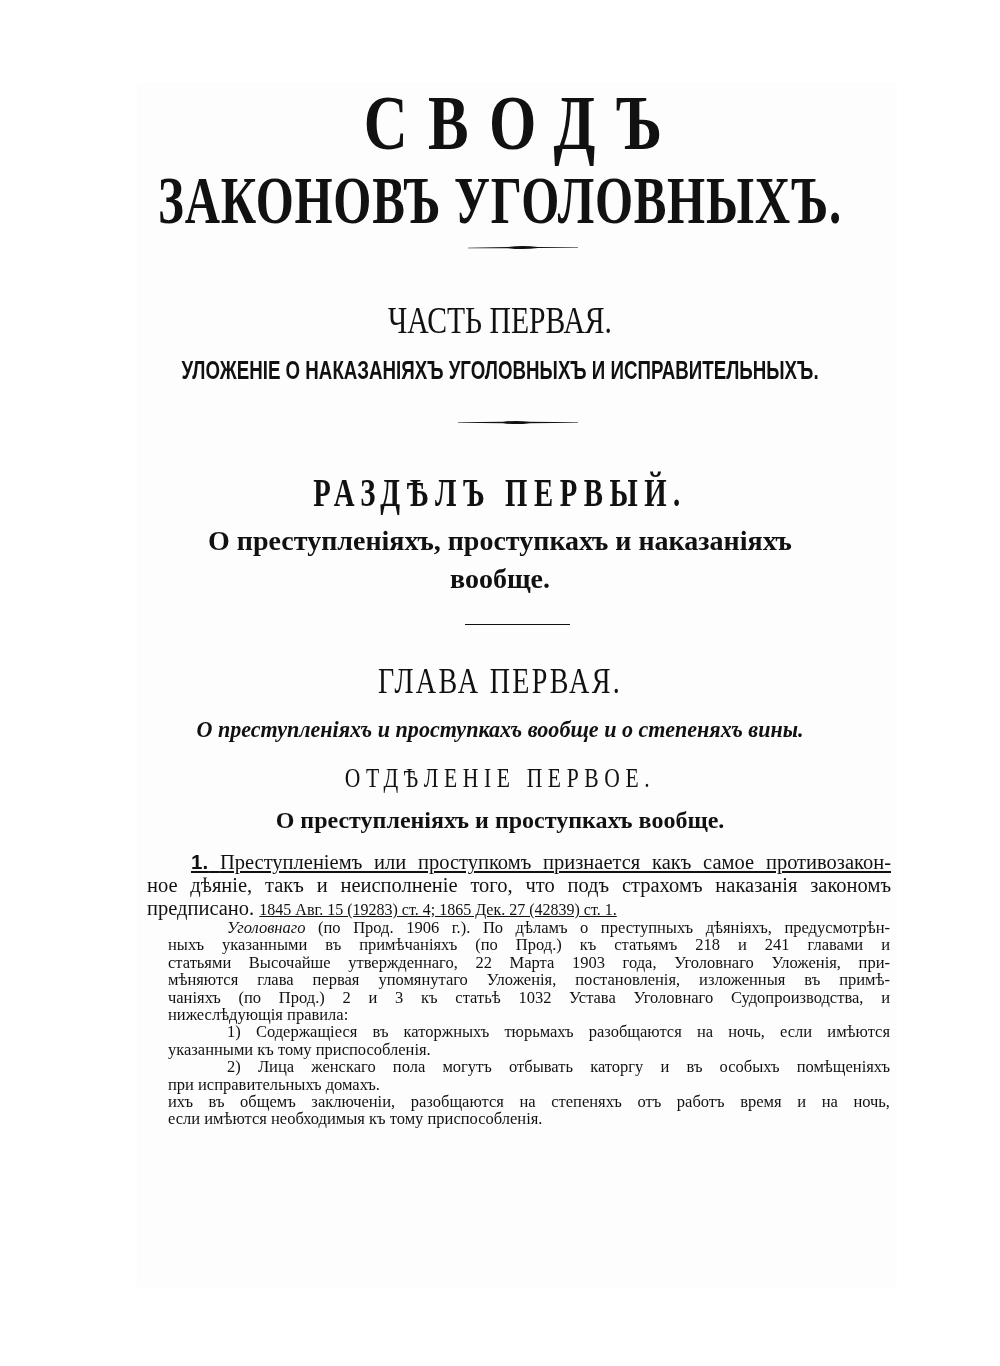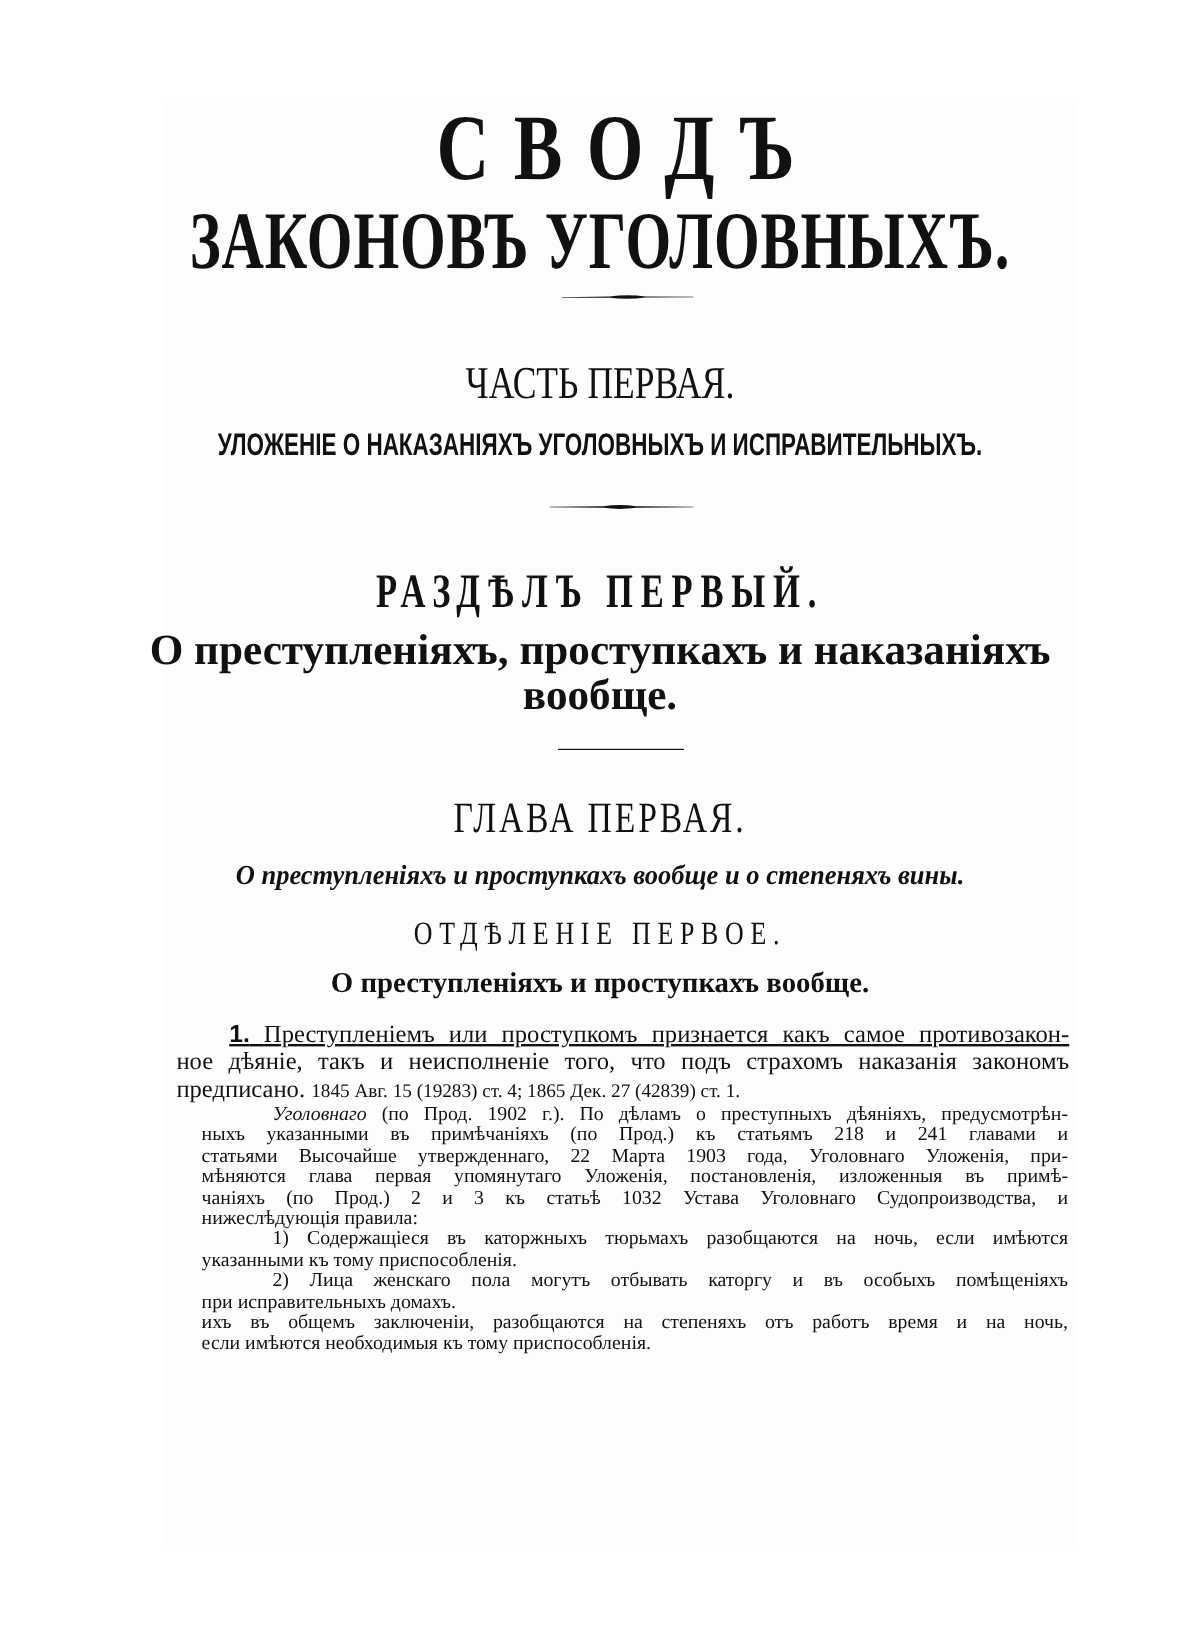--- a/index.html
+++ b/index.html
@@ -69,21 +69,21 @@
     font-size: 40px;
     letter-spacing: 9px;
     transform: scaleX(0.72);
     line-height: 46px;
     font-weight: bold;
   }
   .section-subtitle {
     top: 522px;
     font-family: "Liberation Serif", serif;
     font-weight: bold;
-    font-size: 36px;
+    font-size: 28px;
     line-height: 38px;
   }
   .plain-rule {
     position: absolute;
     left: 465px; width: 105px;
     top: 624px; height: 0;
     border-top: 1.5px solid #111;
   }
   .chapter-title {
     top: 660px;
@@ -120,21 +120,21 @@
     left: 147px; width: 744px;
     top: 850px;
     font-size: 20.5px;
     line-height: 23px;
     text-align: justify;
   }
   .article .line { display: block; white-space: nowrap; text-align-last: justify; text-align: justify; }
   .article .line.last { text-align-last: left; }
   .article .indent { padding-left: 44px; text-decoration: underline; }
   .art-num { font-weight: bold; font-family: "Liberation Sans", sans-serif; }
-  .art-refs { font-size: 16px; }
+  .art-refs { font-size: 16px; text-decoration: underline; }
   .note {
     position: absolute;
     left: 168px; width: 722px;
     top: 919px;
     font-size: 16.5px;
     line-height: 17.4px;
   }
   .note .line { display: block; white-space: nowrap; text-align: justify; text-align-last: justify; }
   .note .line.last { text-align-last: left; }
   .note .indent { padding-left: 59px; }
@@ -175,21 +175,21 @@
 <div class="centered division-title">ОТДѢЛЕНІЕ ПЕРВОЕ.</div>
 <div class="centered division-subtitle">О преступленіяхъ и проступкахъ вообще.</div>
 
 <div class="article">
   <span class="line indent"><span class="art-num">1.</span> <span>Преступленіемъ или проступкомъ признается какъ самое противозакон-</span></span>
   <span class="line">ное дѣяніе, такъ и неисполненіе того, что подъ страхомъ наказанія закономъ</span>
   <span class="line last"><span>предписано.</span> <span class="art-refs">1845 Авг. 15 (19283) ст. 4; 1865 Дек. 27 (42839) ст. 1.</span></span>
 </div>
 
 <div class="note">
-  <span class="line indent"><span class="label">Уголовнаго</span> <span>(по Прод. 1902 г.). По дѣламъ о преступныхъ дѣяніяхъ, предусмотрѣн-</span></span>
+  <span class="line indent"><span class="label">Уголовнаго</span> <span>(по Прод. 1906 г.). По дѣламъ о преступныхъ дѣяніяхъ, предусмотрѣн-</span></span>
   <span class="line">ныхъ указанными въ примѣчаніяхъ (по Прод.) къ статьямъ 218 и 241 главами и</span>
   <span class="line">статьями Высочайше утвержденнаго, 22 Марта 1903 года, Уголовнаго Уложенія, при-</span>
   <span class="line">мѣняются глава первая упомянутаго Уложенія, постановленія, изложенныя въ примѣ-</span>
   <span class="line">чаніяхъ (по Прод.) 2 и 3 къ статьѣ 1032 Устава Уголовнаго Судопроизводства, и</span>
   <span class="line last">нижеслѣдующія правила:</span>
 
   <span class="line indent">1) Содержащіеся въ каторжныхъ тюрьмахъ разобщаются на ночь, если имѣются</span>
   <span class="line last">указанными къ тому приспособленія.</span>
 
   <span class="line indent">2) Лица женскаго пола могутъ отбывать каторгу и въ особыхъ помѣщеніяхъ</span>

